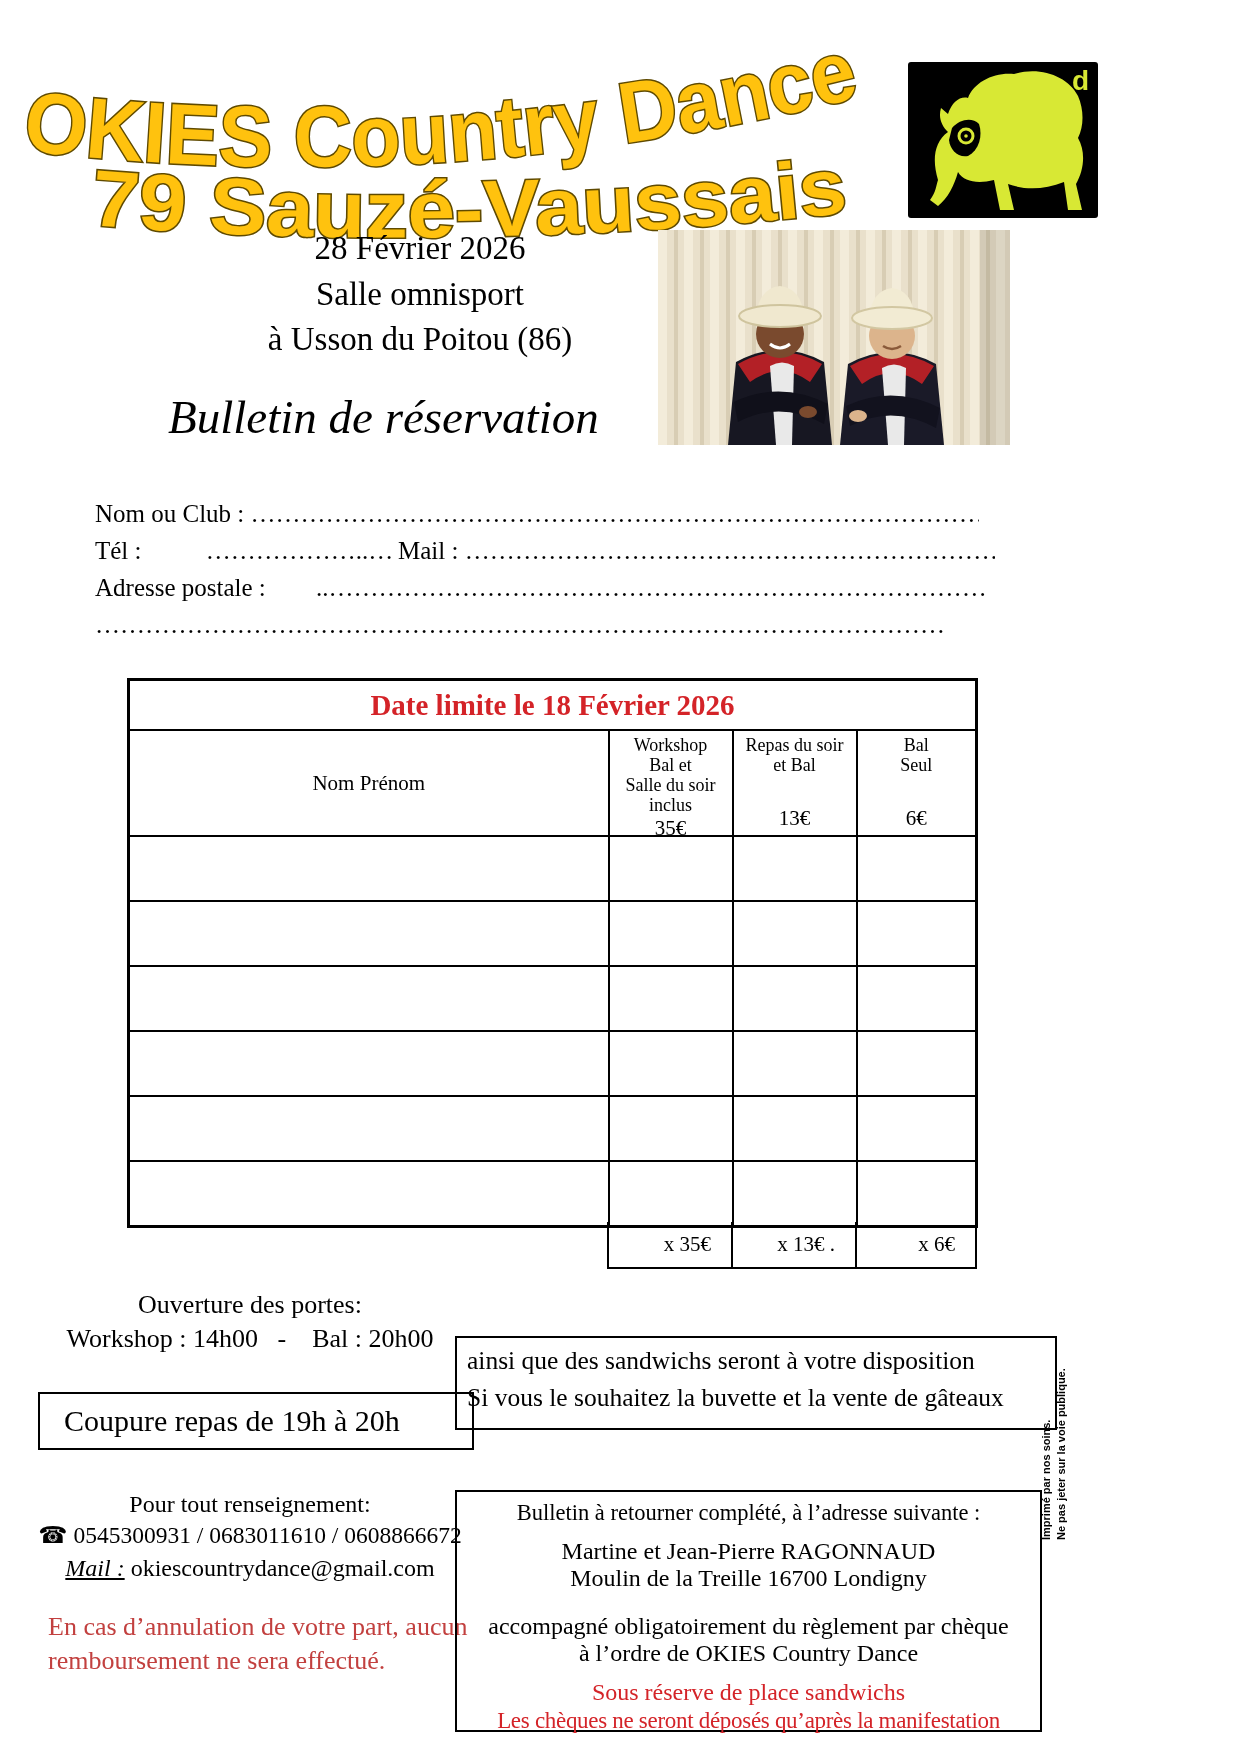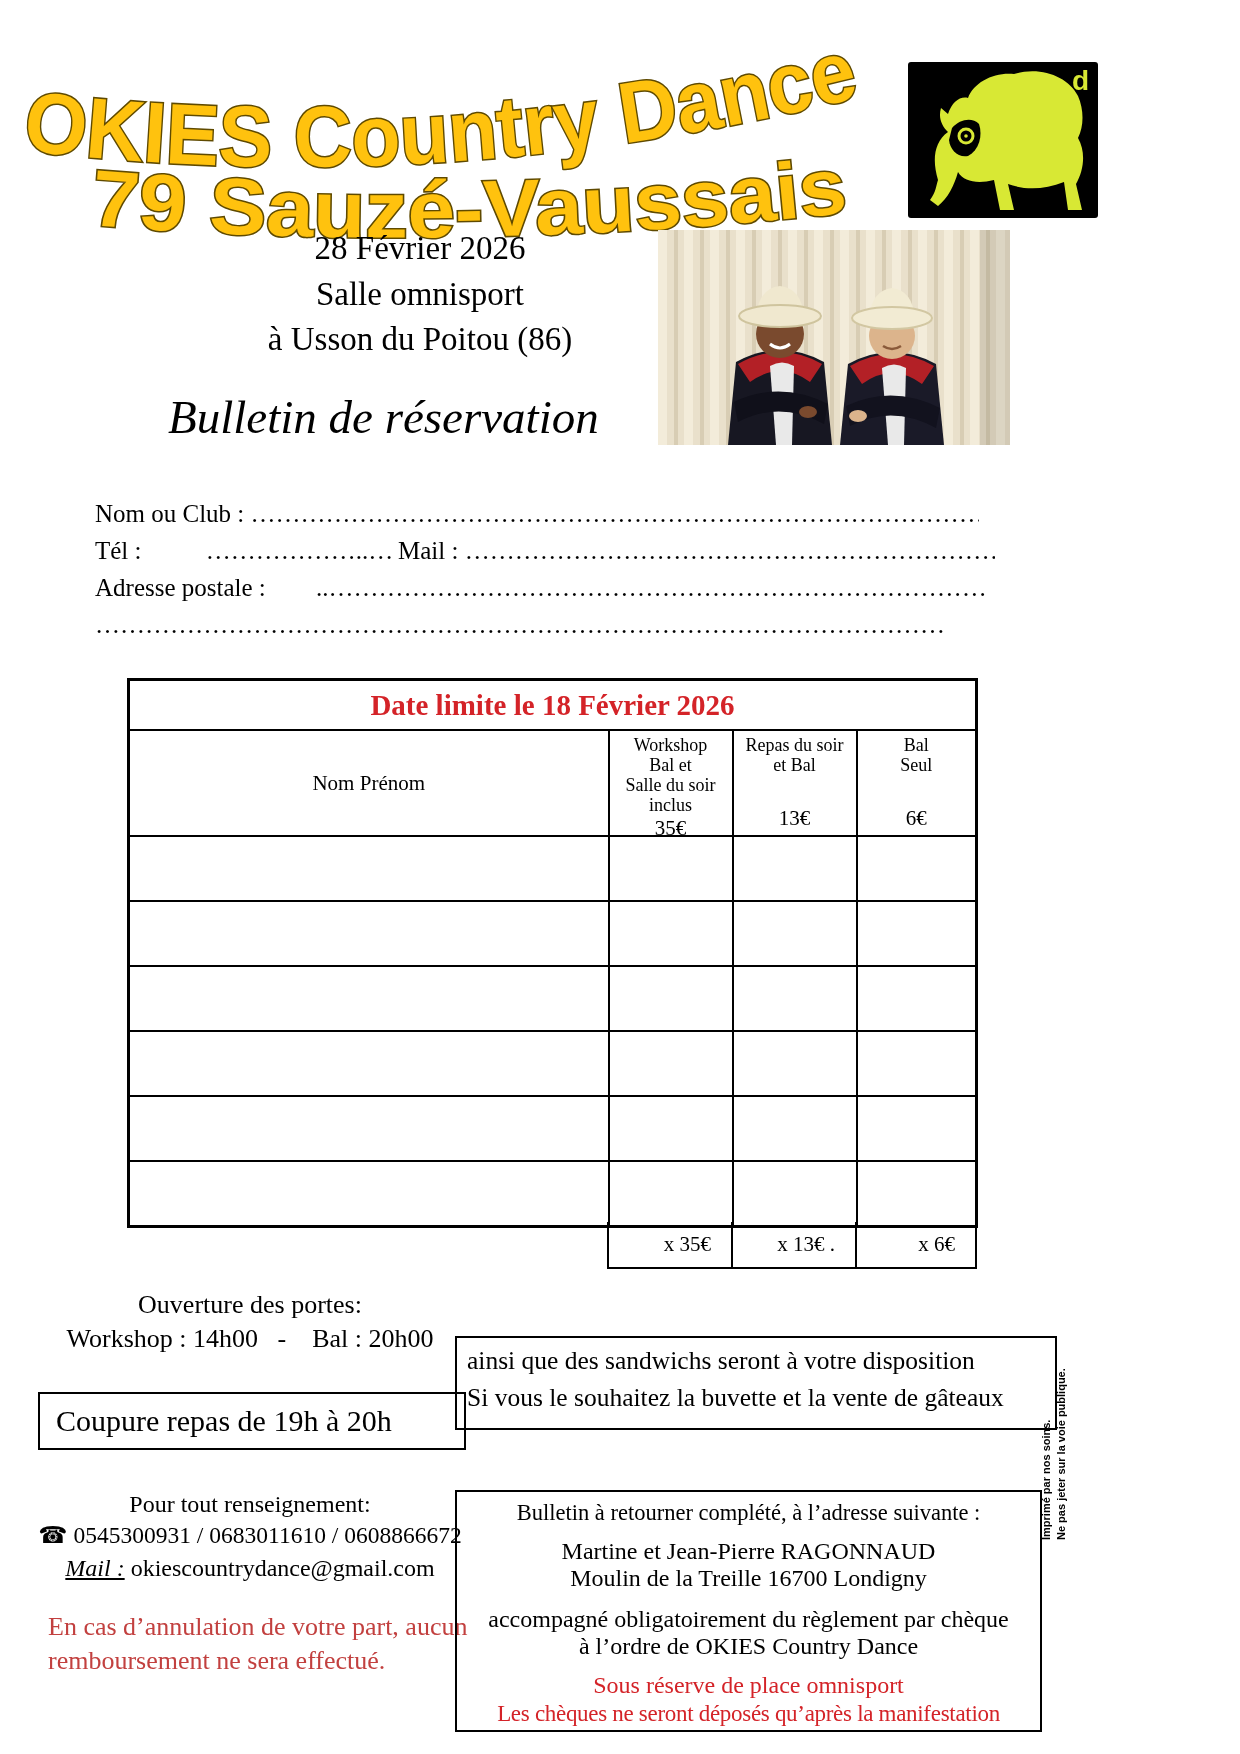--- a/index.html
+++ b/index.html
@@ -35,36 +35,36 @@
   .price-head-label{white-space:pre-line;text-align:center;font-size:18px;line-height:1.12;}
   .price-val{font-size:21px;margin-bottom:4px;}
   .body-row td{height:63px;}
   .totals-table{border-collapse:collapse;table-layout:fixed;width:368px;}
   .totals-table td{border:2px solid #000;border-top:none;height:43px;
                    text-align:right;padding-right:20px;font-size:21px;}
 
   
   .doors{left:25px;top:1288px;width:450px;text-align:center;font-size:26px;line-height:1.32;}
   .coupure-box{left:38px;top:1392px;width:408px;height:54px;border:2px solid #000;
-               font-size:30px;line-height:54px;padding-left:16px;}
+               font-size:30px;line-height:54px;padding-left:24px;}
   .buvette-box{left:455px;top:1336px;width:578px;height:80px;border:2px solid #000;
                font-size:25.5px;line-height:1.45;padding:5px 10px;white-space:nowrap;overflow:hidden;}
 
   
   .contact{left:30px;top:1488px;width:440px;text-align:center;font-size:24px;line-height:1.35;}
   .phone-line{white-space:nowrap;font-size:23.5px;}
   .mail-label{font-style:italic;text-decoration:underline;}
   .cancel{left:48px;top:1610px;width:430px;font-size:26px;line-height:1.3;color:var(--red_soft);}
 
   
   .return-box{left:455px;top:1490px;width:583px;height:238px;border:2px solid #000;
               text-align:center;font-size:24px;}
   .rb-title{font-size:22.5px;margin-top:8px;}
   .rb-name{margin-top:12px;}
-  .rb-pay1{margin-top:14px;font-family:Liberation Serif, serif;}
+  .rb-pay1{margin-top:21px;font-family:Liberation Serif, serif;}
   .rb-red{color:var(--red_strong);margin-top:2px;}
   .rb-red-first{margin-top:12px;}
   .rb-red2{font-size:23px;letter-spacing:-0.3px;}
 
   
   .side-note{left:1040px;top:1320px;height:220px;display:flex;flex-direction:row;gap:3px;
              font-family:"Liberation Sans", sans-serif;font-weight:bold;font-size:11px;}
   .side-note span{writing-mode:vertical-rl;transform:rotate(180deg);white-space:nowrap;}
 </style>
 </head>
@@ -289,21 +289,21 @@
     <div>En cas d’annulation de votre part, aucun</div>
     <div>remboursement ne sera effectué.</div>
   </div>
 
   <div class="abs return-box">
     <div class="rb-title">Bulletin à retourner complété, à l’adresse suivante :</div>
     <div class="rb-name">Martine et Jean-Pierre RAGONNAUD</div>
     <div>Moulin de la Treille 16700 Londigny</div>
     <div class="rb-pay1">accompagné obligatoirement du règlement par chèque</div>
     <div>à l’ordre de OKIES Country Dance</div>
-    <div class="rb-red rb-red-first">Sous réserve de place omnisport</div>
+    <div class="rb-red rb-red-first">Sous réserve de place sandwichs</div>
     <div class="rb-red rb-red2">Les chèques ne seront déposés qu’après la manifestation</div>
   </div>
 
   <div class="abs side-note">
     <span>Imprimé par nos soins.</span>
     <span>Ne pas jeter sur la voie publique.</span>
   </div>
 
 </div>
 

